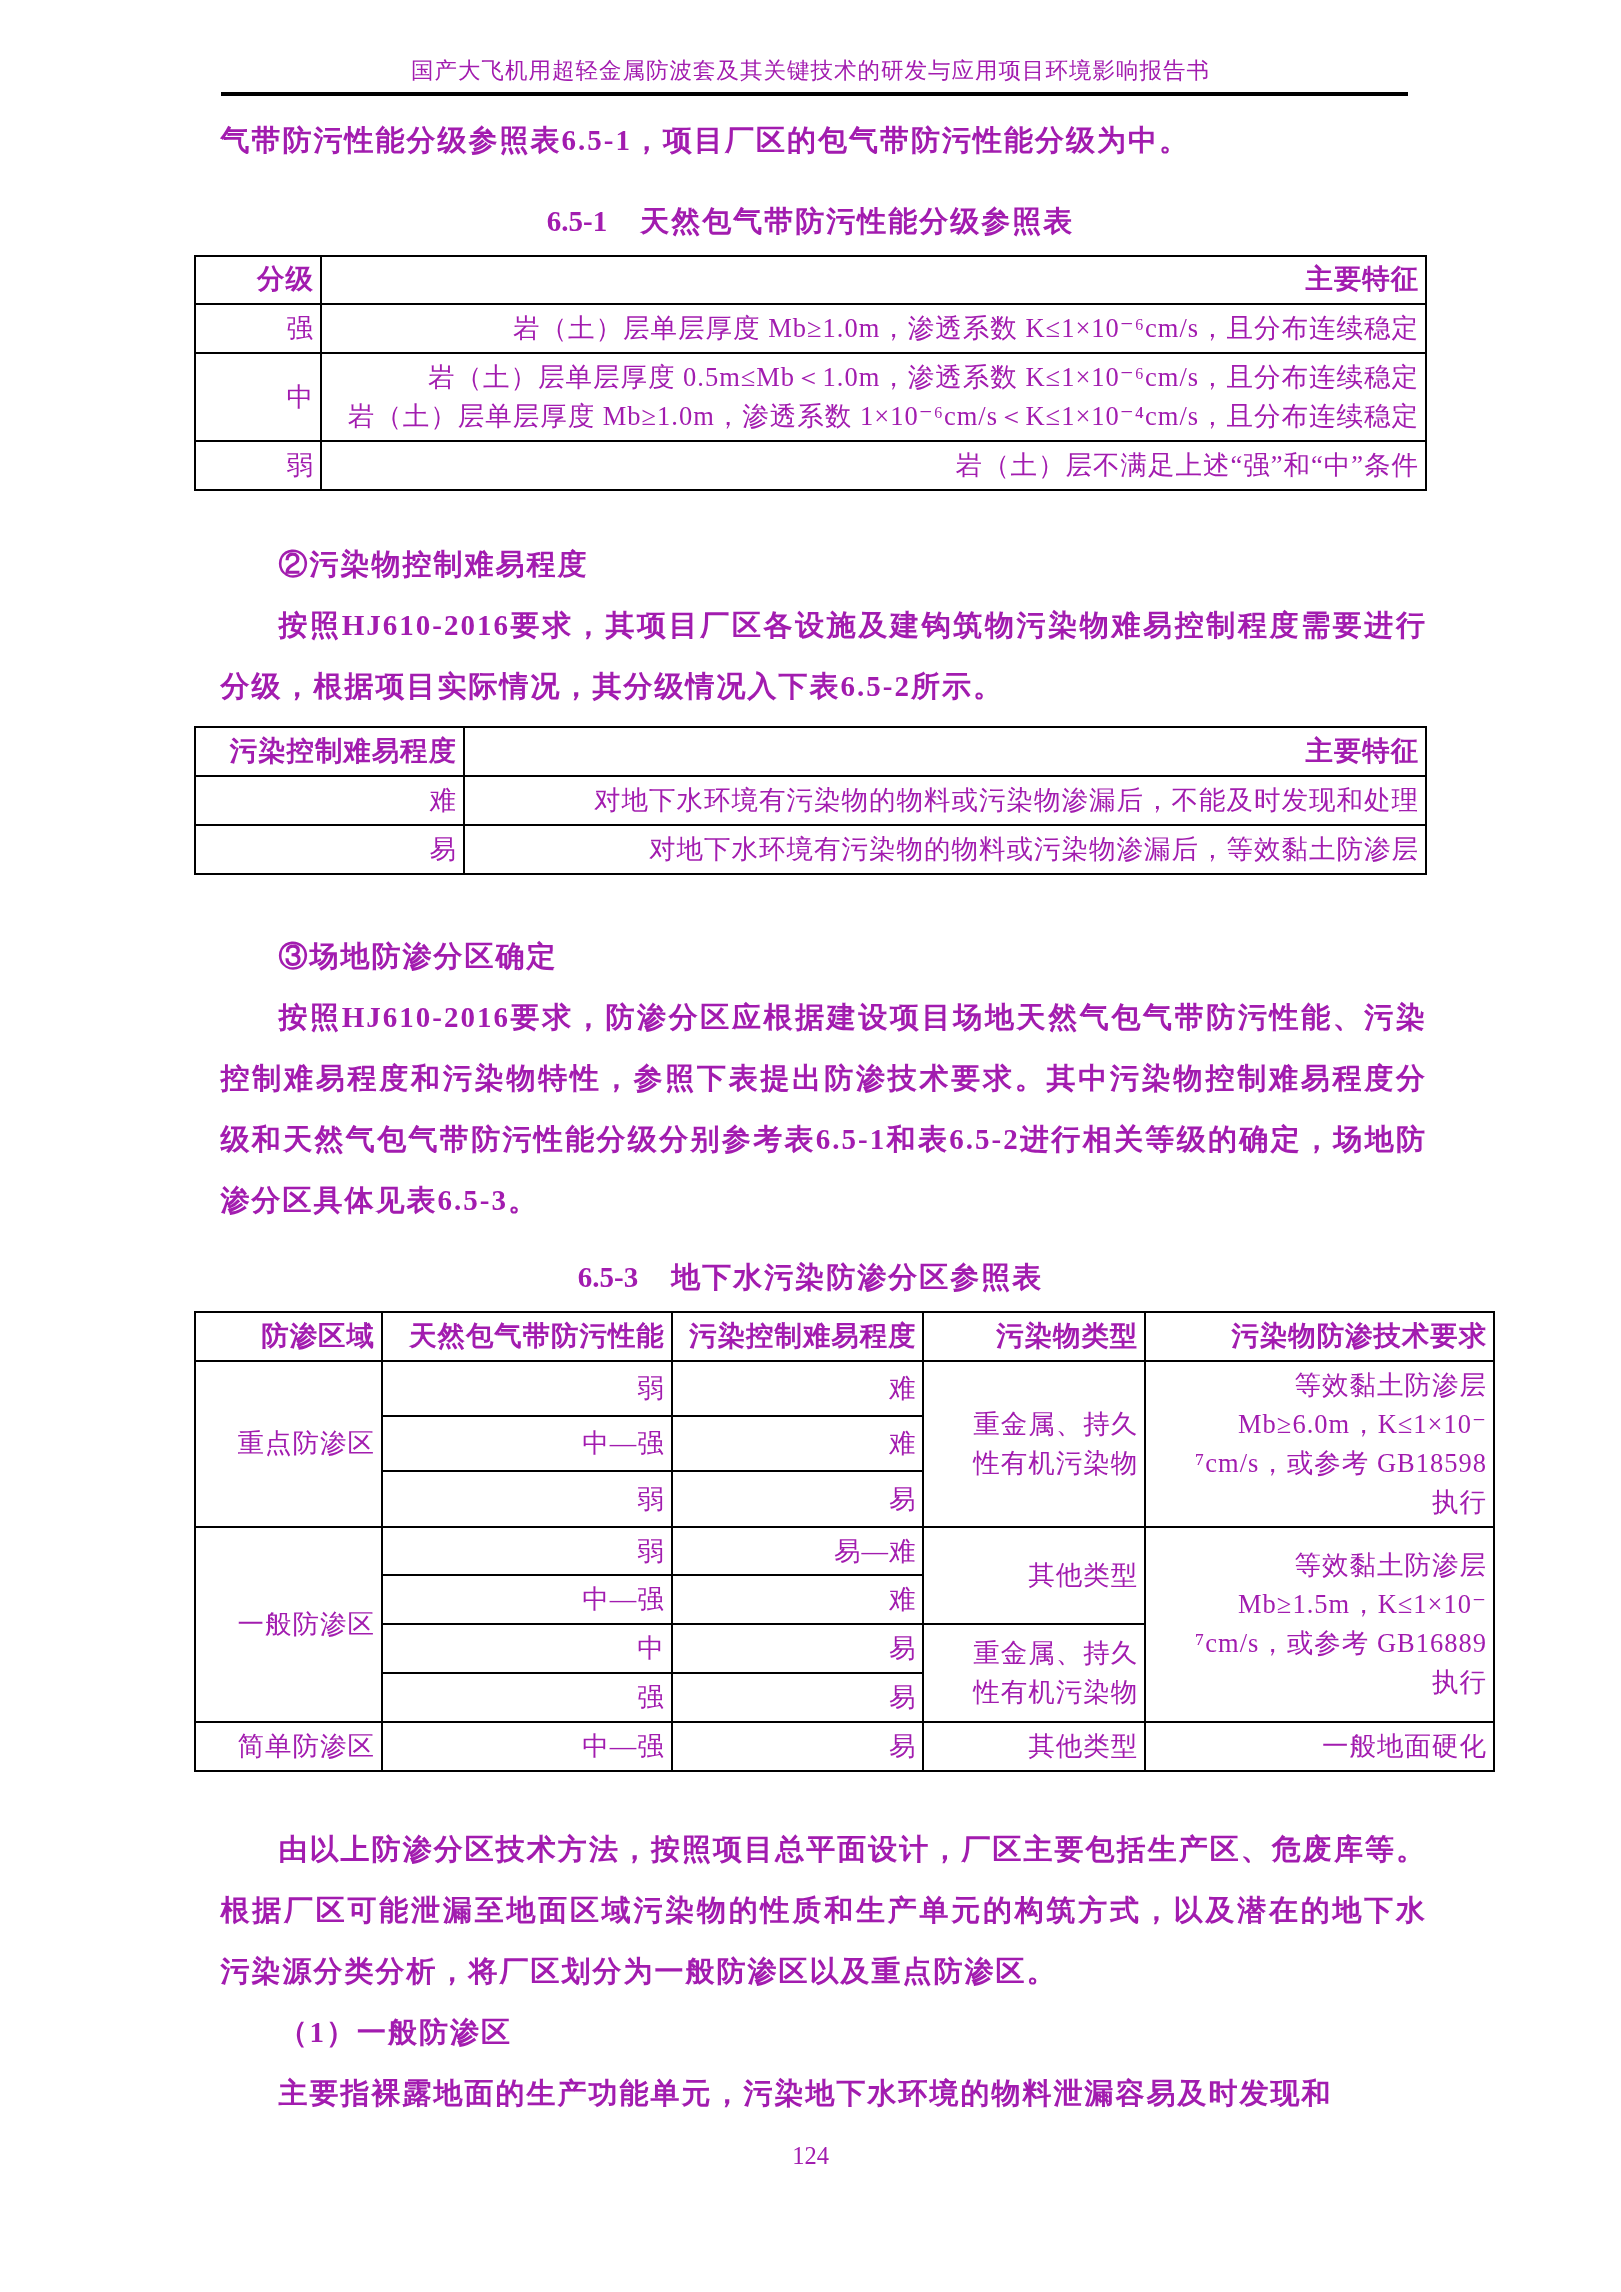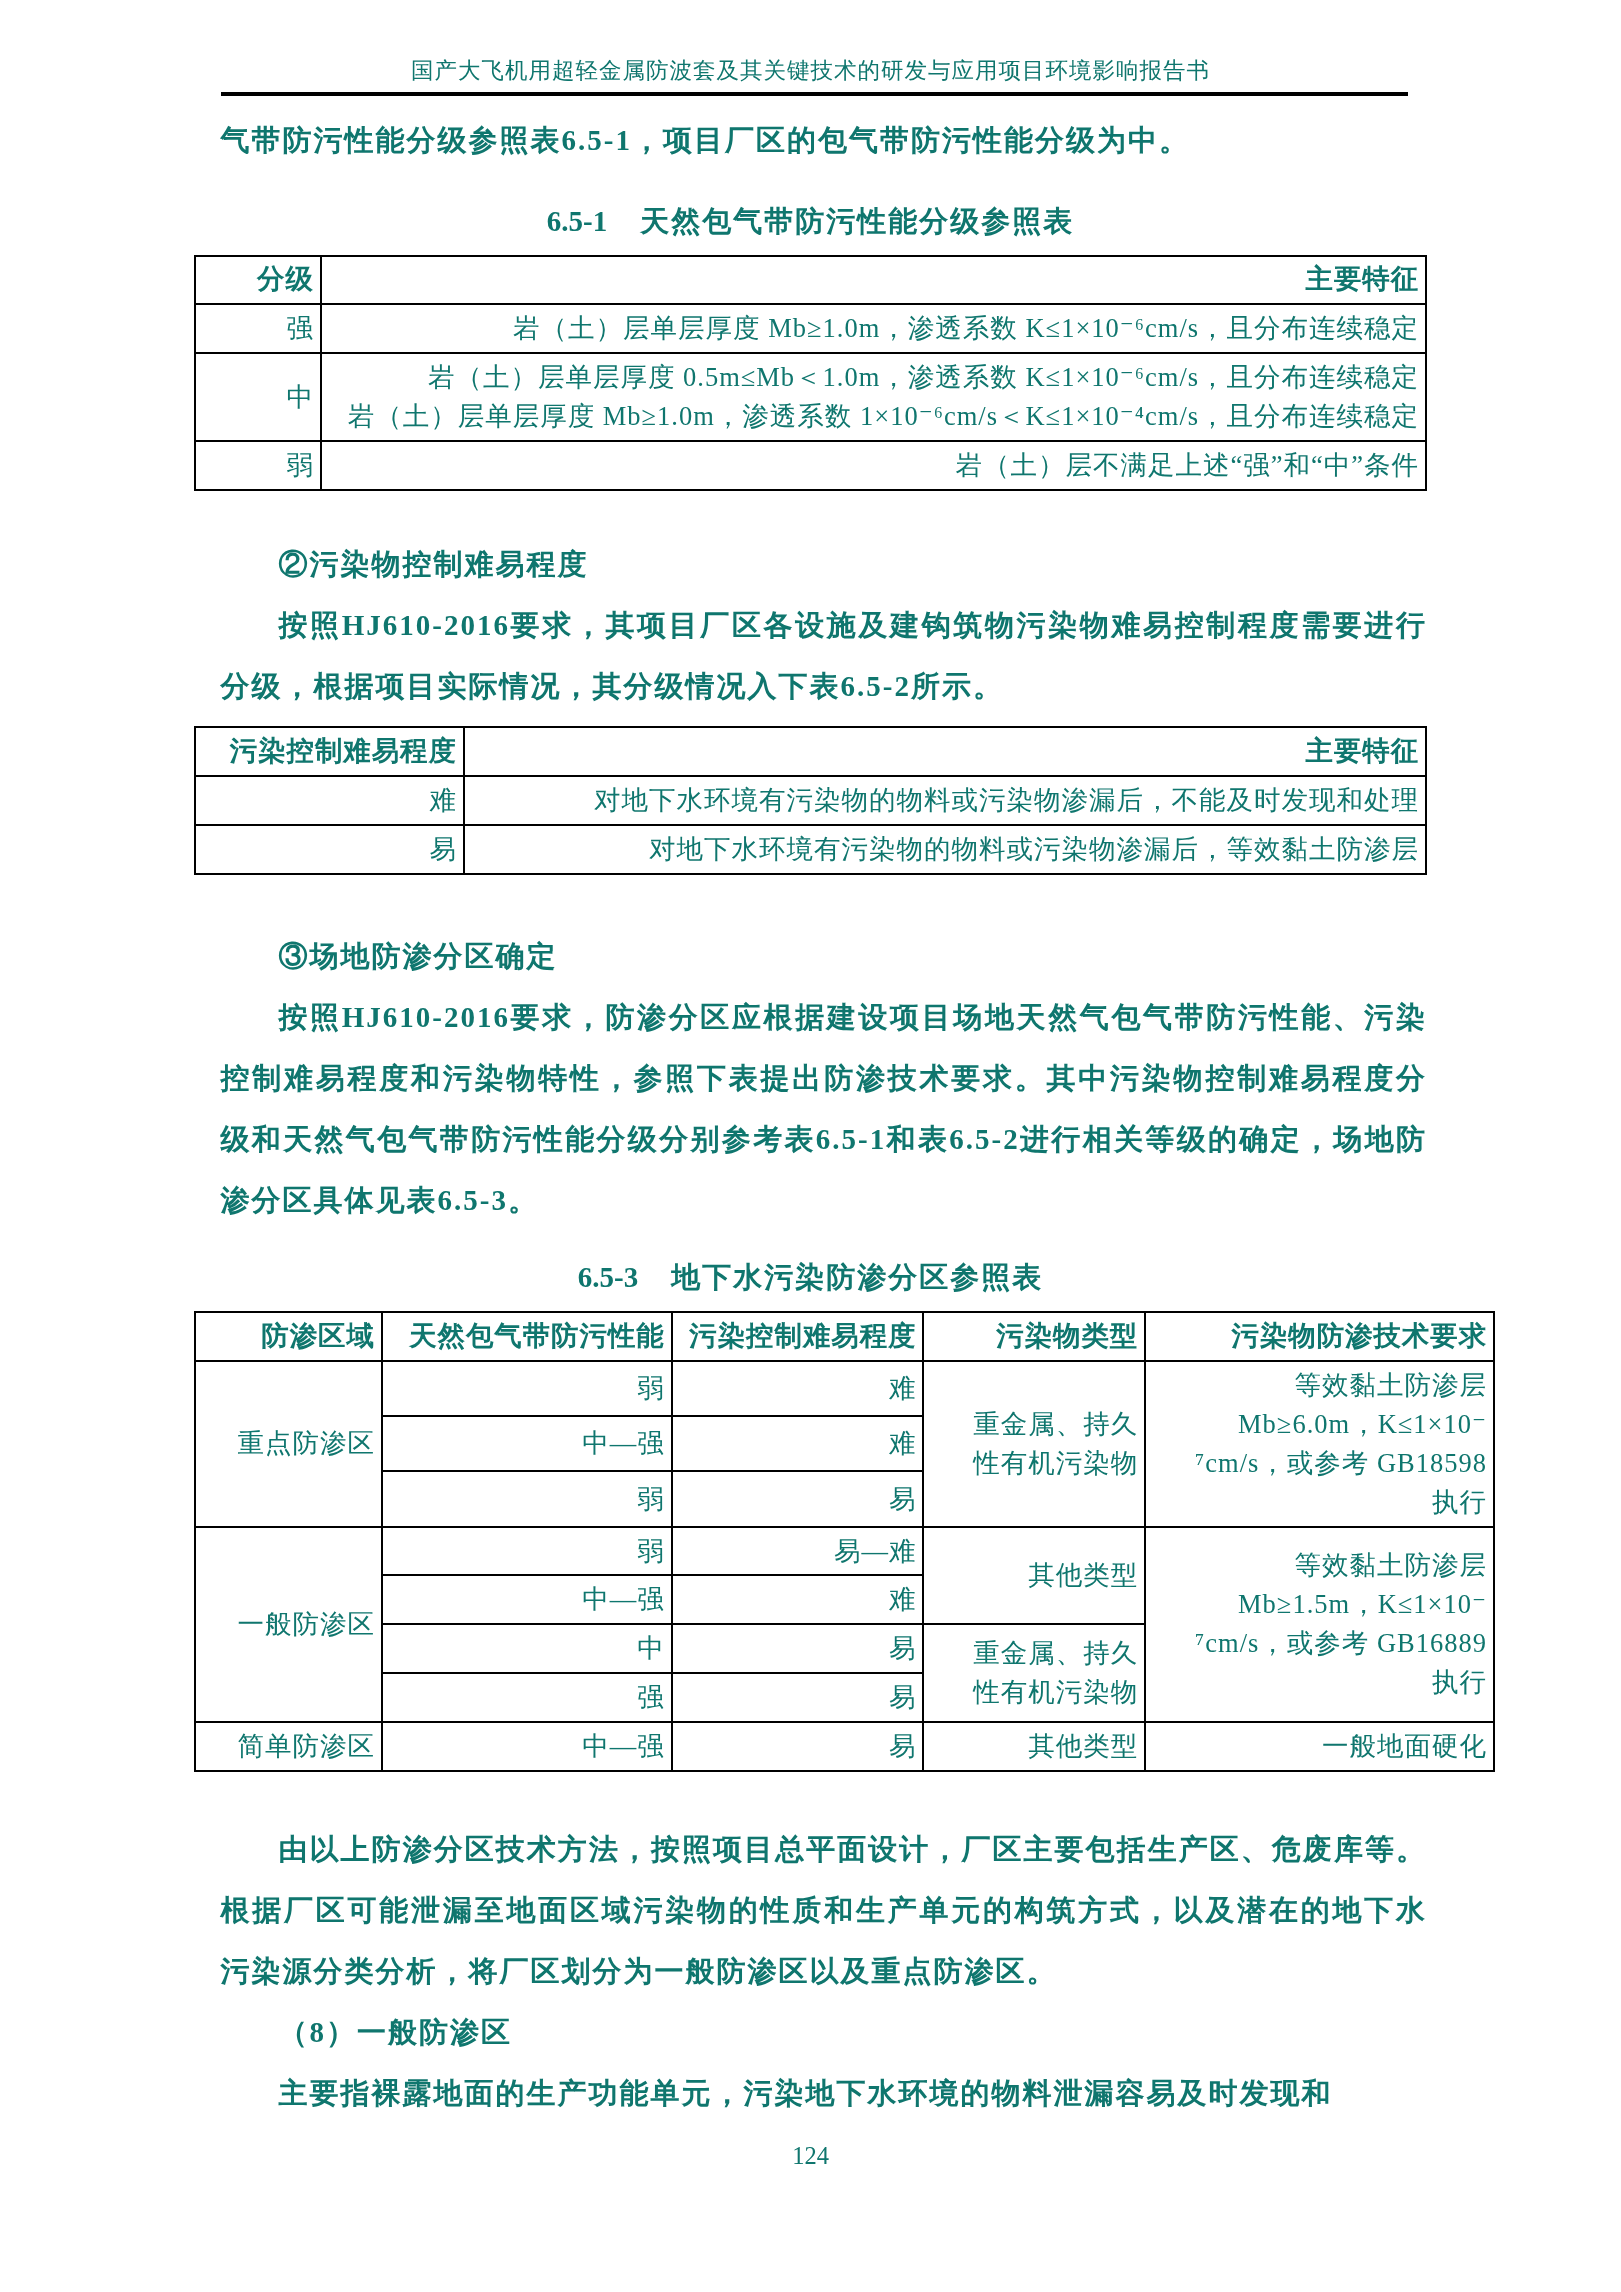--- a/index.html
+++ b/index.html
@@ -1,17 +1,17 @@
 <!DOCTYPE html>
 <html><head>
 <meta charset="utf-8">
 <style>
   html,body{margin:0;padding:0;background:#e8e8e8;}
   .page{
-    width:1621px;height:2293px;background:#ffffff;color:#0f766e;
+    width:1621px;height:2293px;background:#ffffff;color:#a21caf;
     font-family:"Liberation Serif","DejaVu Serif",serif;
     position:relative;box-sizing:border-box;
     padding:57px 194px 0 194px;overflow:hidden;
   }
   .doc-header-title{
     text-align:center;font-size:22.5px;letter-spacing:1px;height:27.4px;line-height:27.4px;
   }
   .doc-header-rule{
     height:3.9px;background:#000;margin:7.8px 18.6px 0 26.5px;
   }
@@ -174,21 +174,21 @@
           <td>简单防渗区</td>
           <td>中—强</td>
           <td>易</td>
           <td>其他类型</td>
           <td>一般地面硬化</td>
         </tr>
       </tbody>
     </table>
 
     <p class="para indent sp-c">由以上防渗分区技术方法，按照项目总平面设计，厂区主要包括生产区、危废库等。根据厂区可能泄漏至地面区域污染物的性质和生产单元的构筑方式，以及潜在的地下水污染源分类分析，将厂区划分为一般防渗区以及重点防渗区。</p>
-    <p class="para indent">（8）一般防渗区</p>
+    <p class="para indent">（1）一般防渗区</p>
     <p class="para indent">主要指裸露地面的生产功能单元，污染地下水环境的物料泄漏容易及时发现和</p>
 
   </div>
 
   <div class="page-number">124</div>
 
 </div>
 
 
 </body></html>

